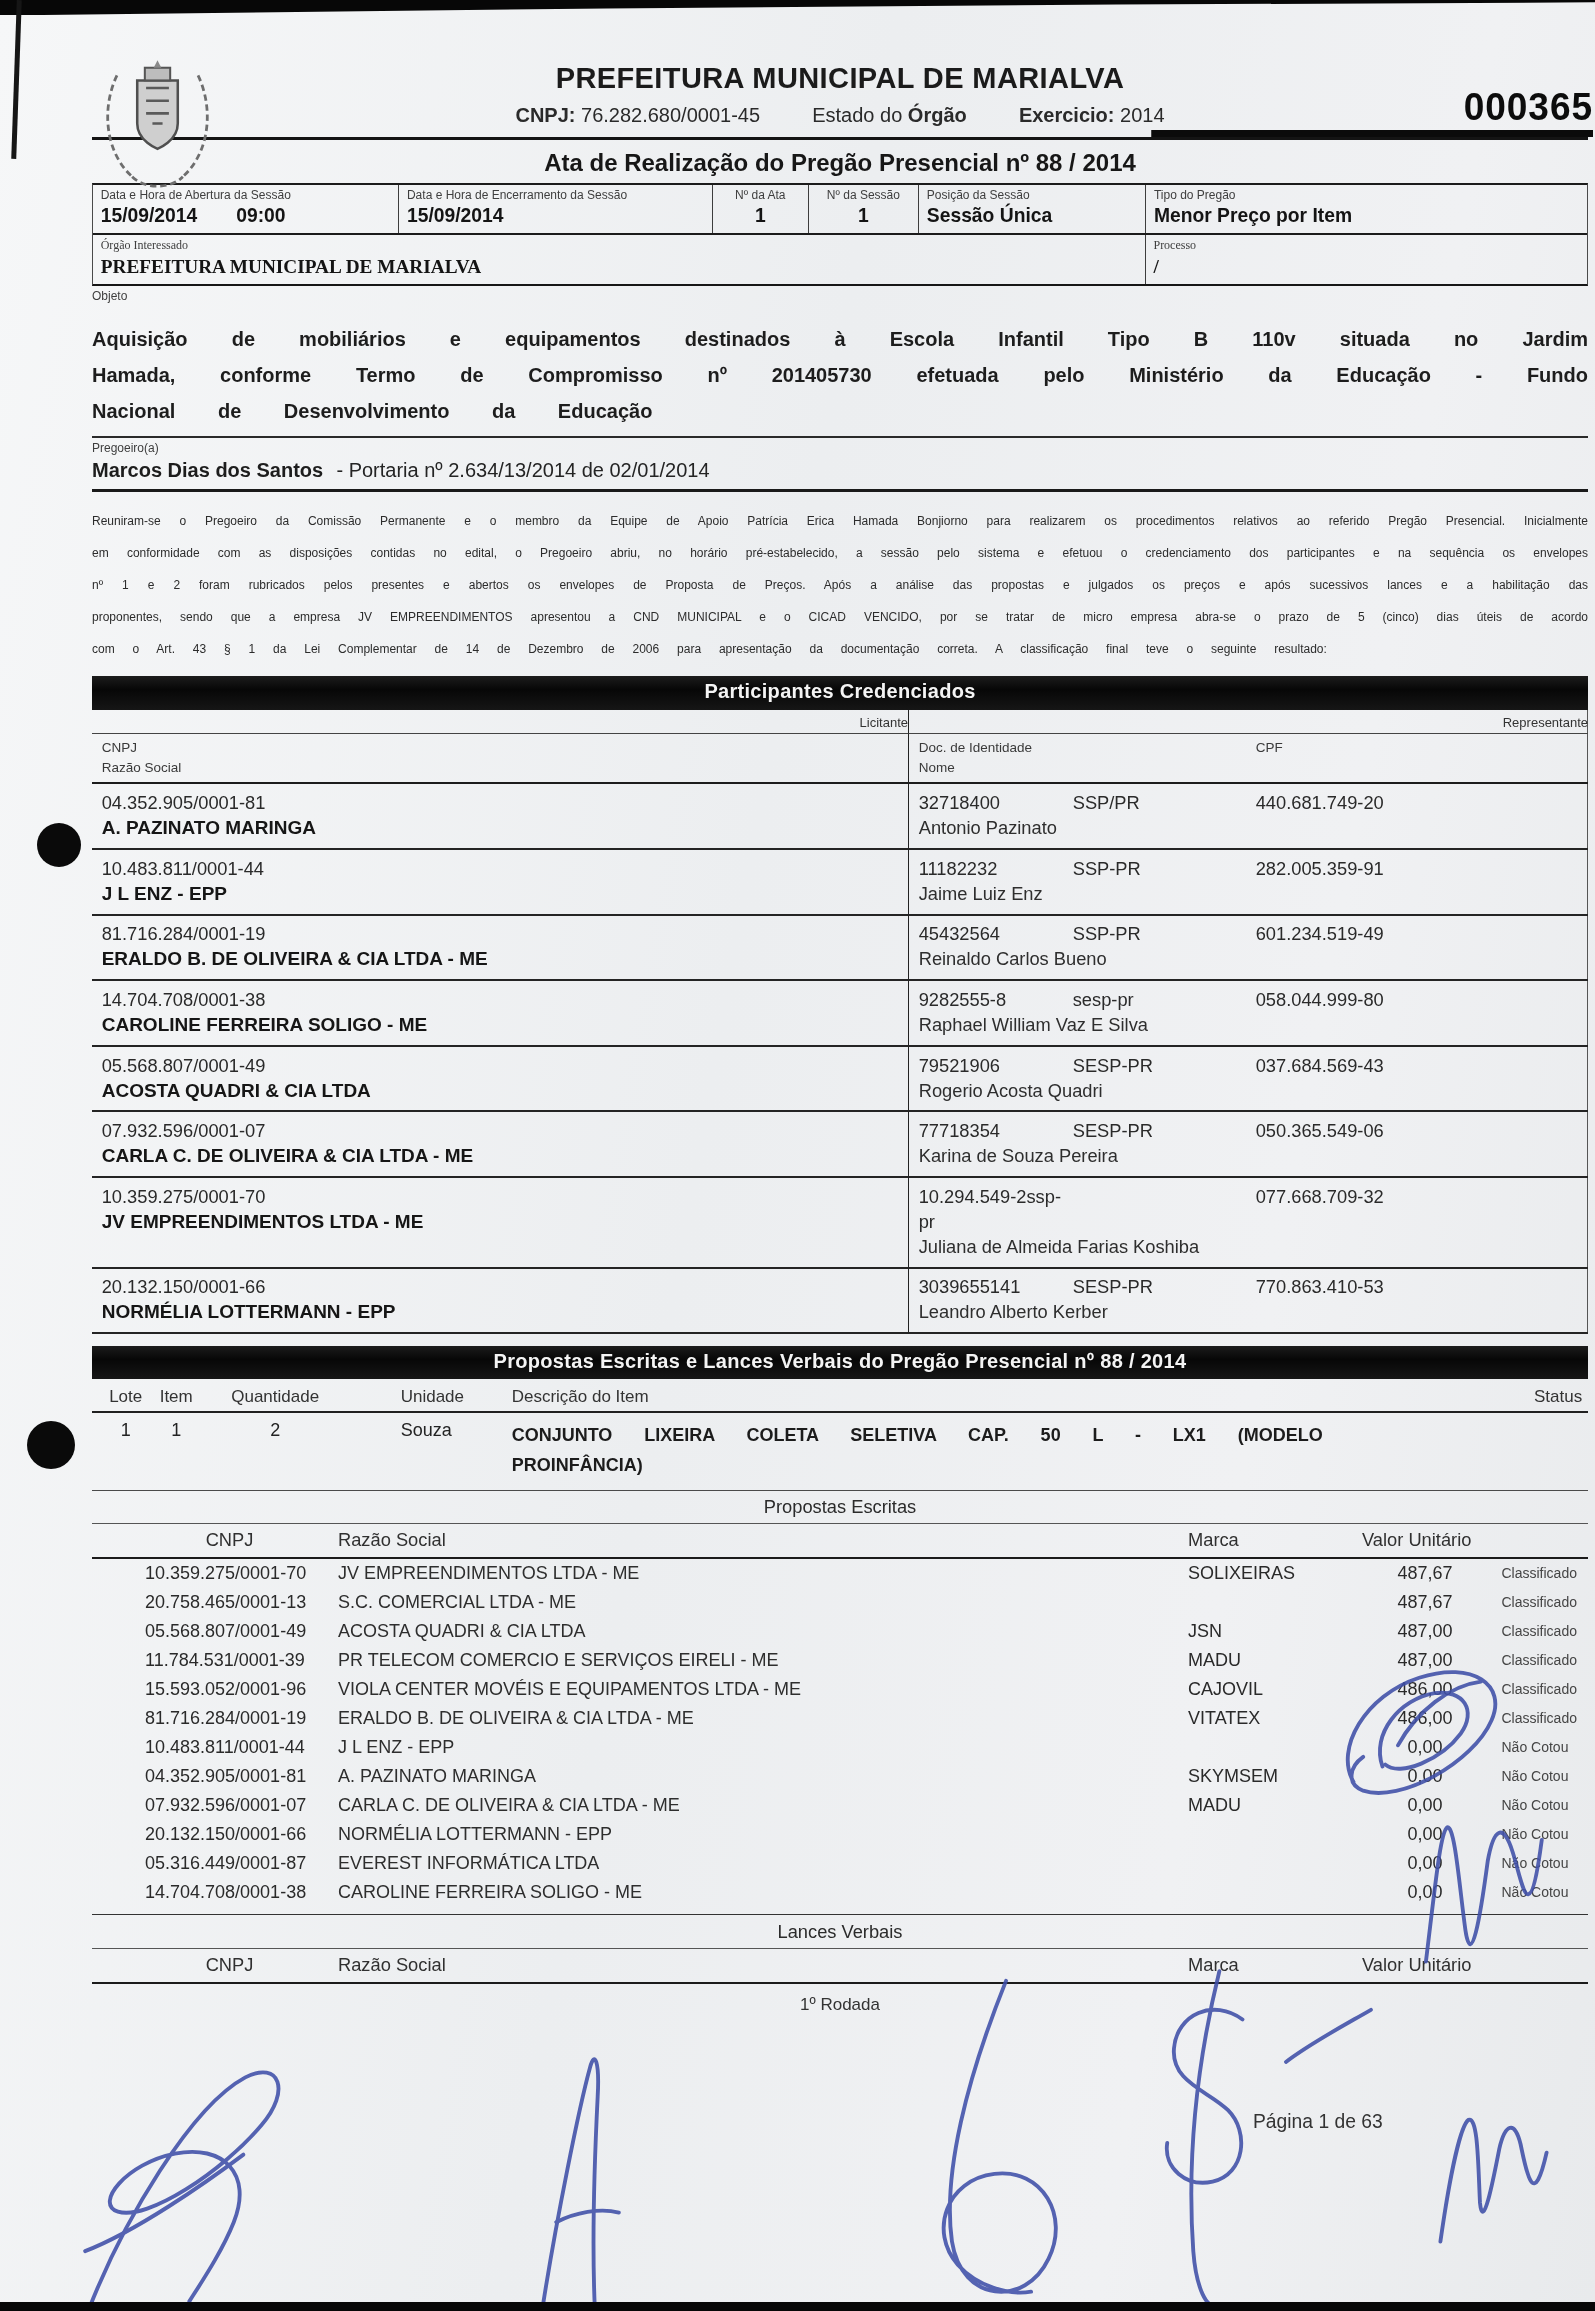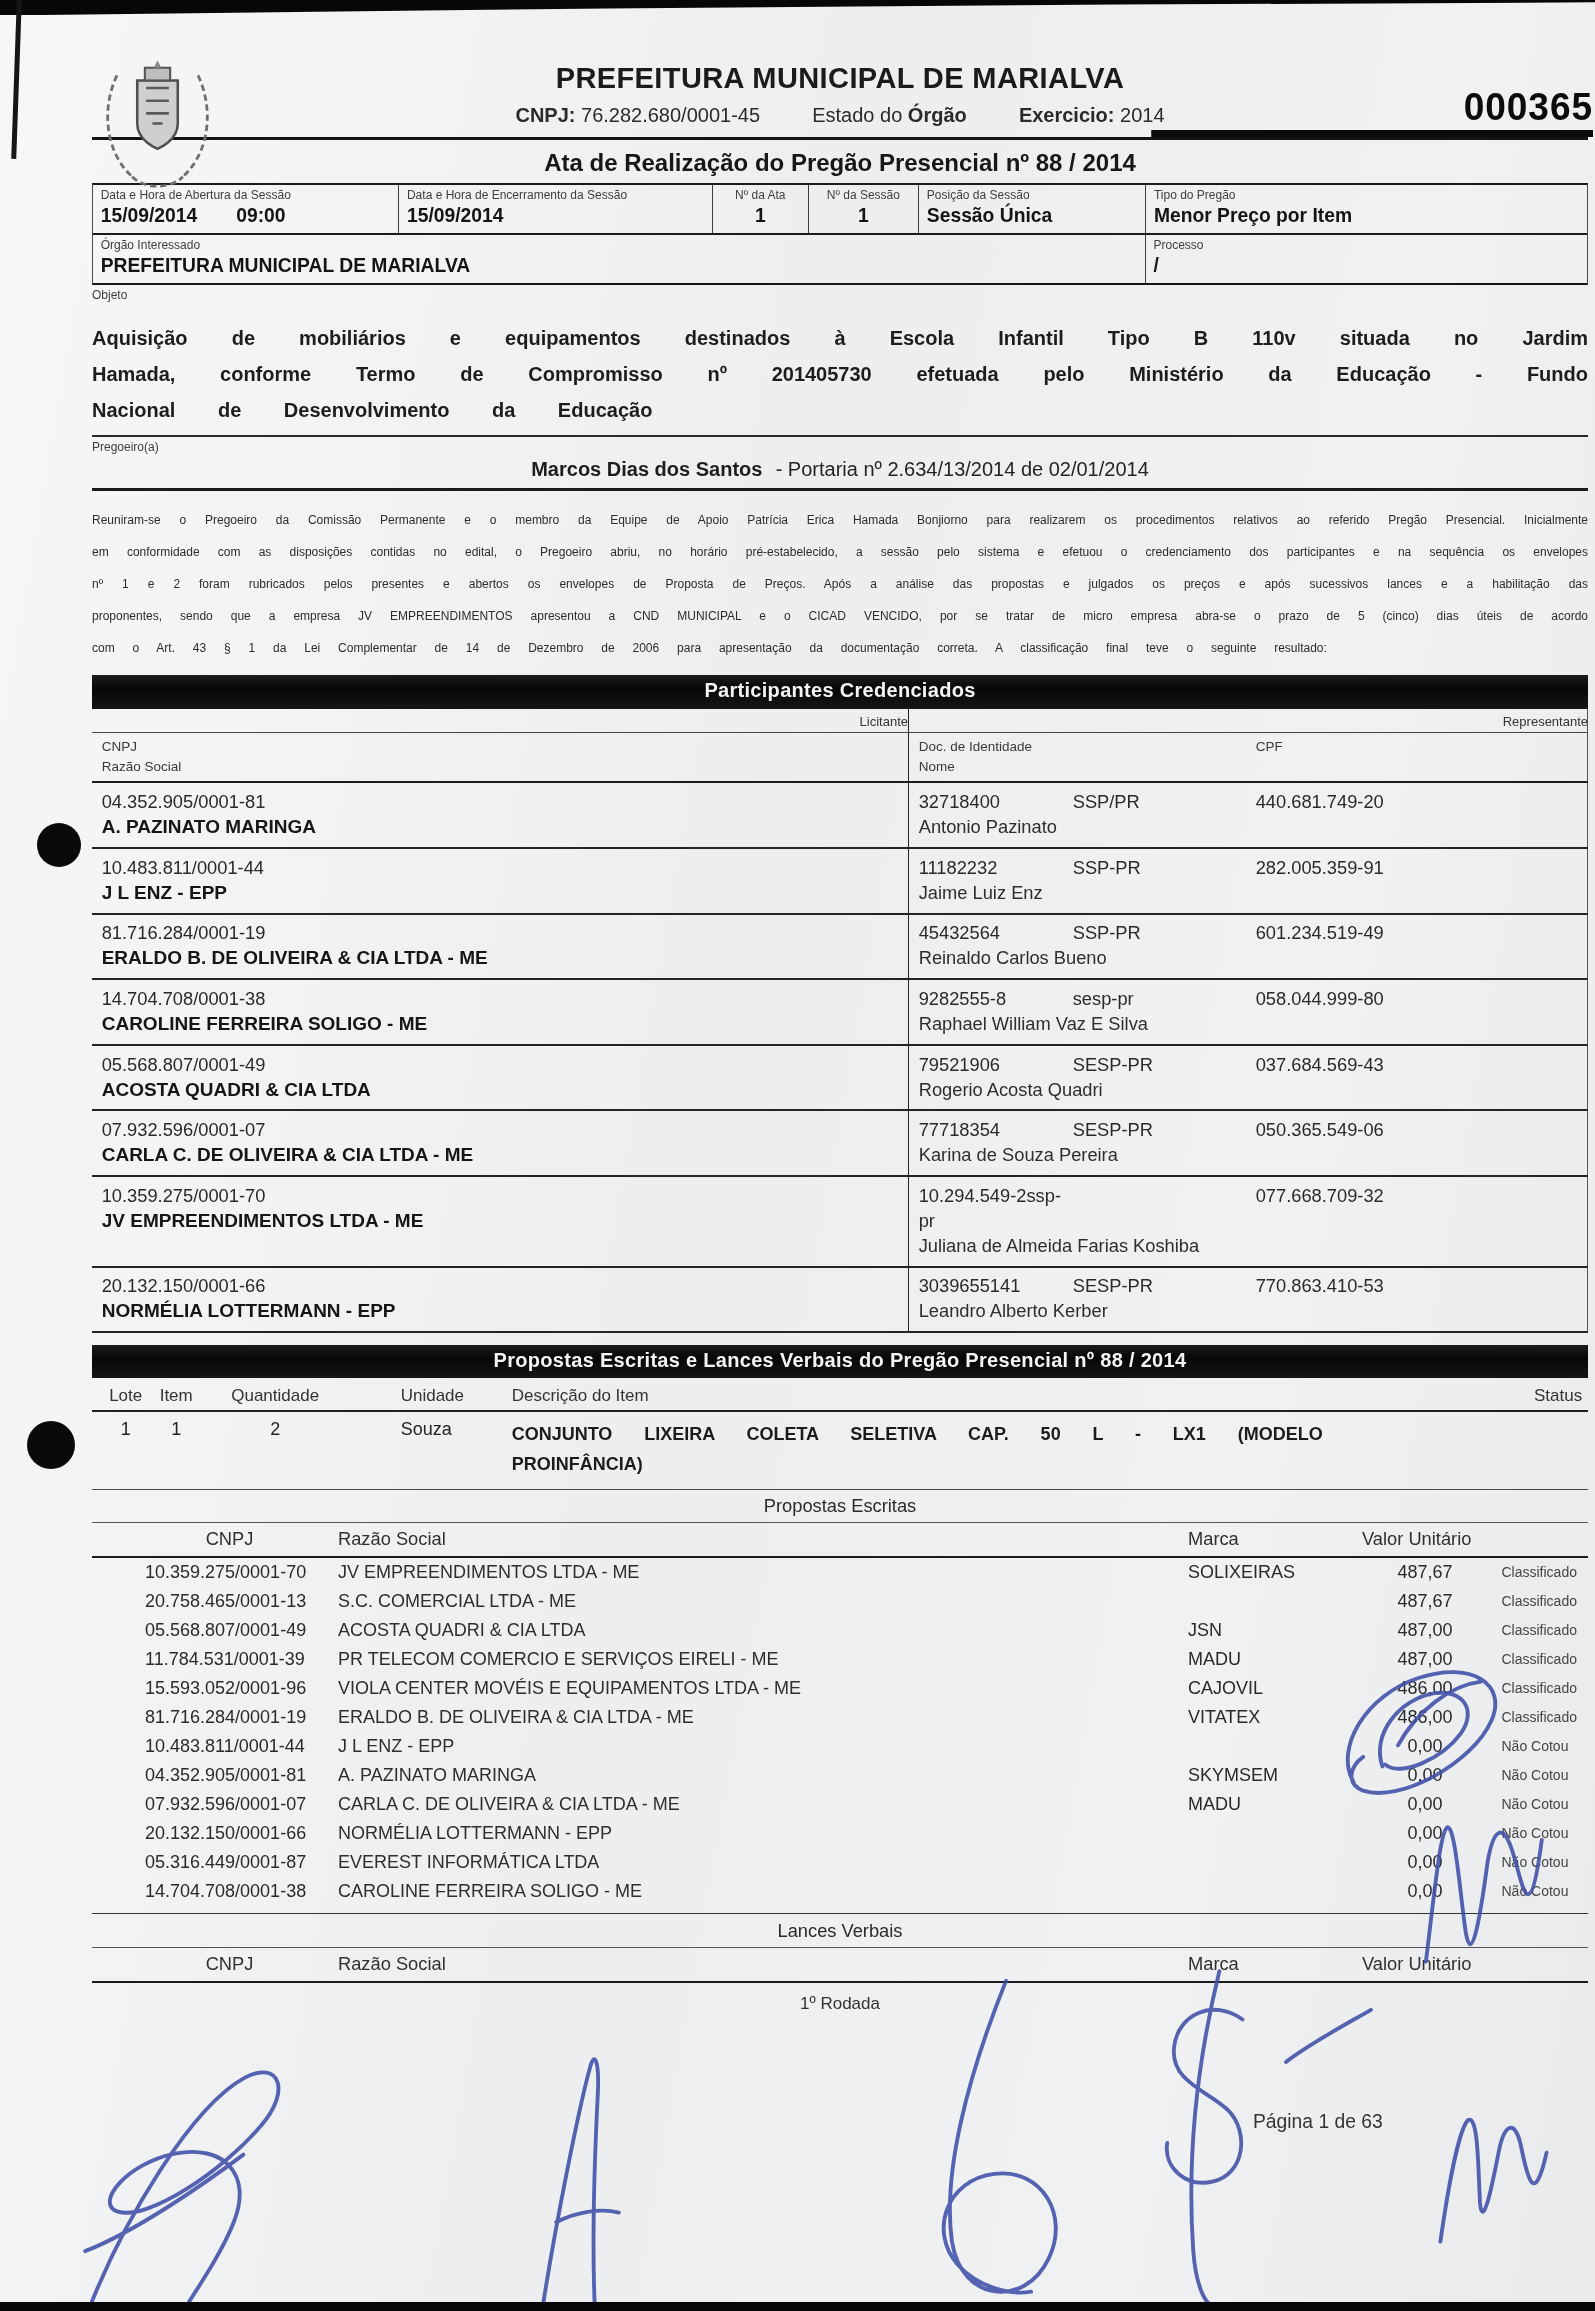--- a/index.html
+++ b/index.html
@@ -31,32 +31,32 @@
   .rule1{border-top:3.9px solid #141414;margin-top:9.7px;}
 
   .doc-title{text-align:center;font-size:24px;font-weight:bold;color:#171717;margin:8.7px 0 6.8px;}
 
   
   .sess{border:1px solid #4a4a4a;border-top:2.4px solid #1b1b1b;border-bottom:2.9px solid #161616;}
   .sess-r1{display:grid;grid-template-columns:20.5% 21% 6.4% 7.4% 15.2% 29.5%;border-bottom:2.4px solid #1b1b1b;}
   .sess-r1>div{border-right:1.2px solid #3d3d3d;padding:2.9px 7.7px 5.8px;}
   .sess-r1>div:last-child{border-right:none;}
   .sess-r2{display:grid;grid-template-columns:70.4% 29.6%;}
-  .sess-r2>div{padding:2.9px 7.7px 5.8px;}
+  .sess-r2>div{padding:2.9px 7.7px 5.8px;font-family:Liberation Serif, serif;}
   .sess-r2>div:last-child{border-left:1.2px solid #3d3d3d;}
   .lbl{font-size:12px;color:#3e3e3e;}
   .val{font-size:19.3px;font-weight:bold;color:#141414;margin-top:2.9px;white-space:nowrap;}
   .val .tgap{display:inline-block;width:39px;}
   .ctr{text-align:center;}
 
   
   .blk{border-bottom:2.4px solid #2a2a2a;padding:2.9px 0 7.7px;}
   .objeto-text{font-size:20px;font-weight:bold;color:#1d1d1d;line-height:36px;text-align:justify;word-spacing:37px;margin-top:18px;}
   .preg{border-bottom:3.9px solid #1a1a1a;padding:2.9px 0 6.8px;}
-  .preg-val{font-size:20px;margin-top:3.9px;color:#1d1d1d;text-align:center;}
+  .preg-val{font-size:20px;margin-top:3.9px;color:#1d1d1d;}
   .preg-val .rest{font-weight:normal;color:#242424;margin-left:7.7px;}
 
   .para{font-size:12px;line-height:32px;color:#2c2c2c;text-align:justify;word-spacing:14.5px;margin-top:13px;}
 
   
   .bar{margin-top:11.6px;background:linear-gradient(180deg,#1c1c1c,#070707 40%,#161616);color:#f4f4f4;
        text-align:center;font-size:20px;font-weight:bold;padding:3.9px 0 6.8px;letter-spacing:0.3px;}
 
   
   .pt{border-right:1px solid #555;}

